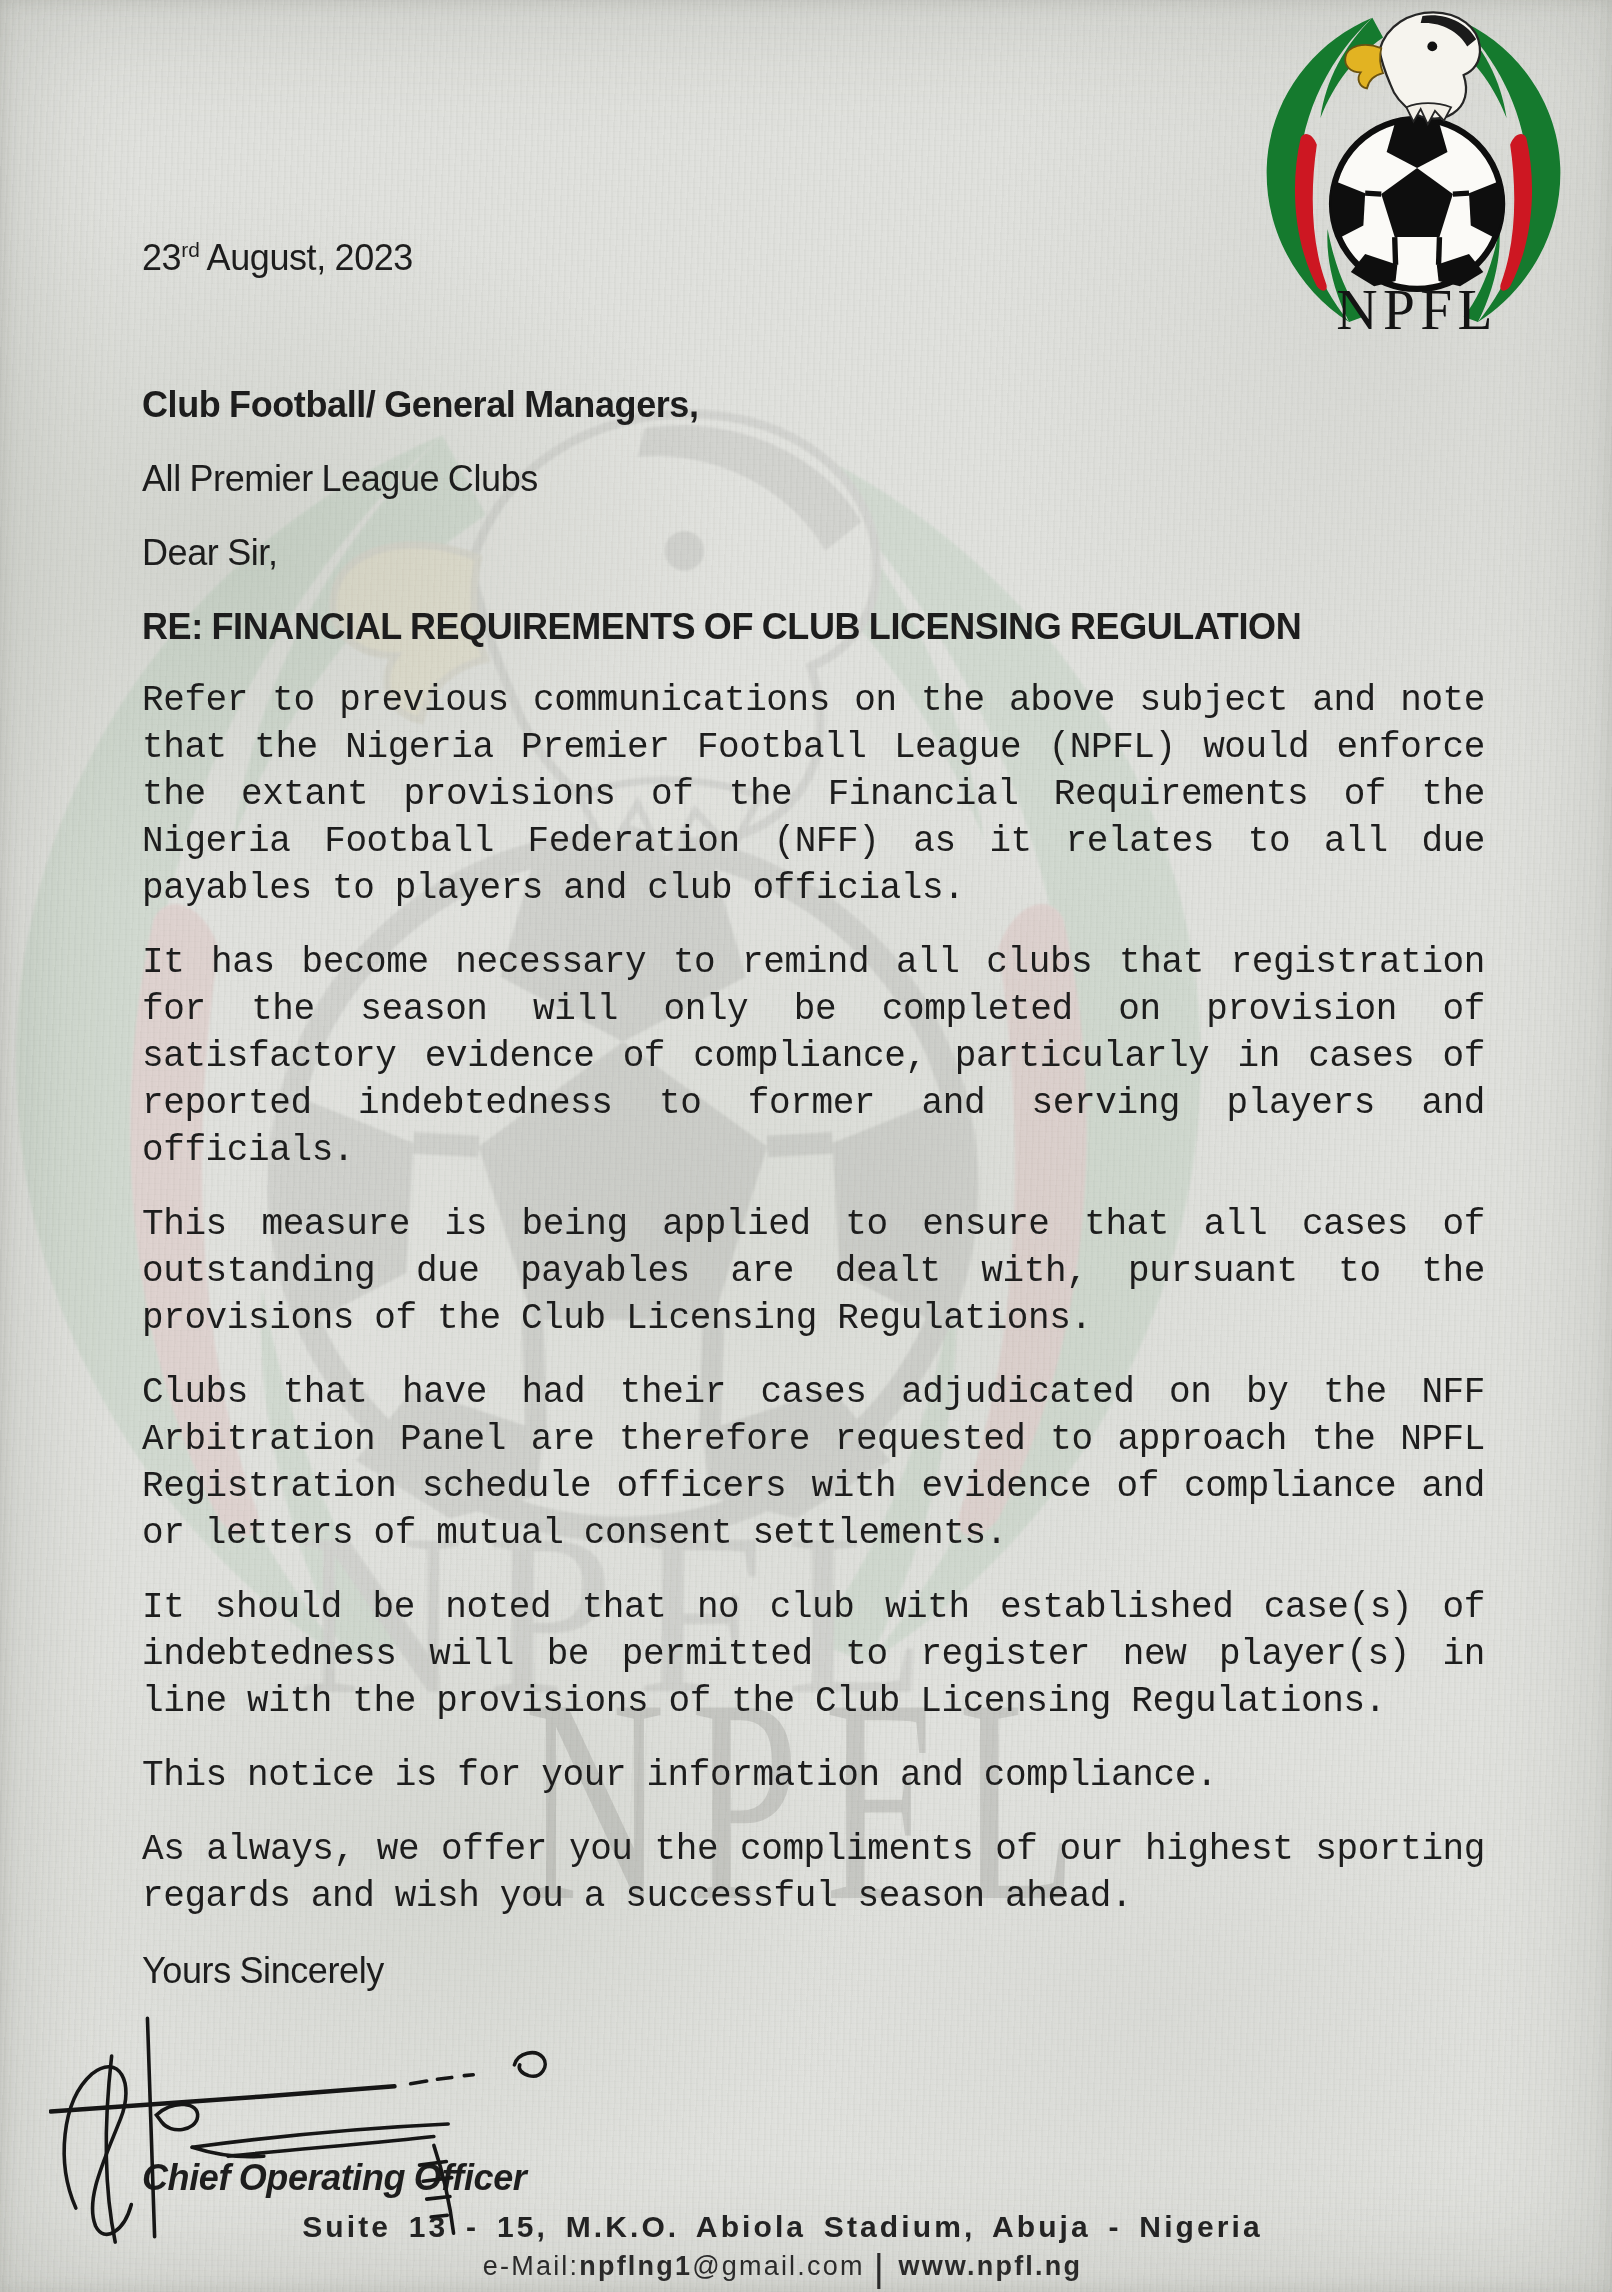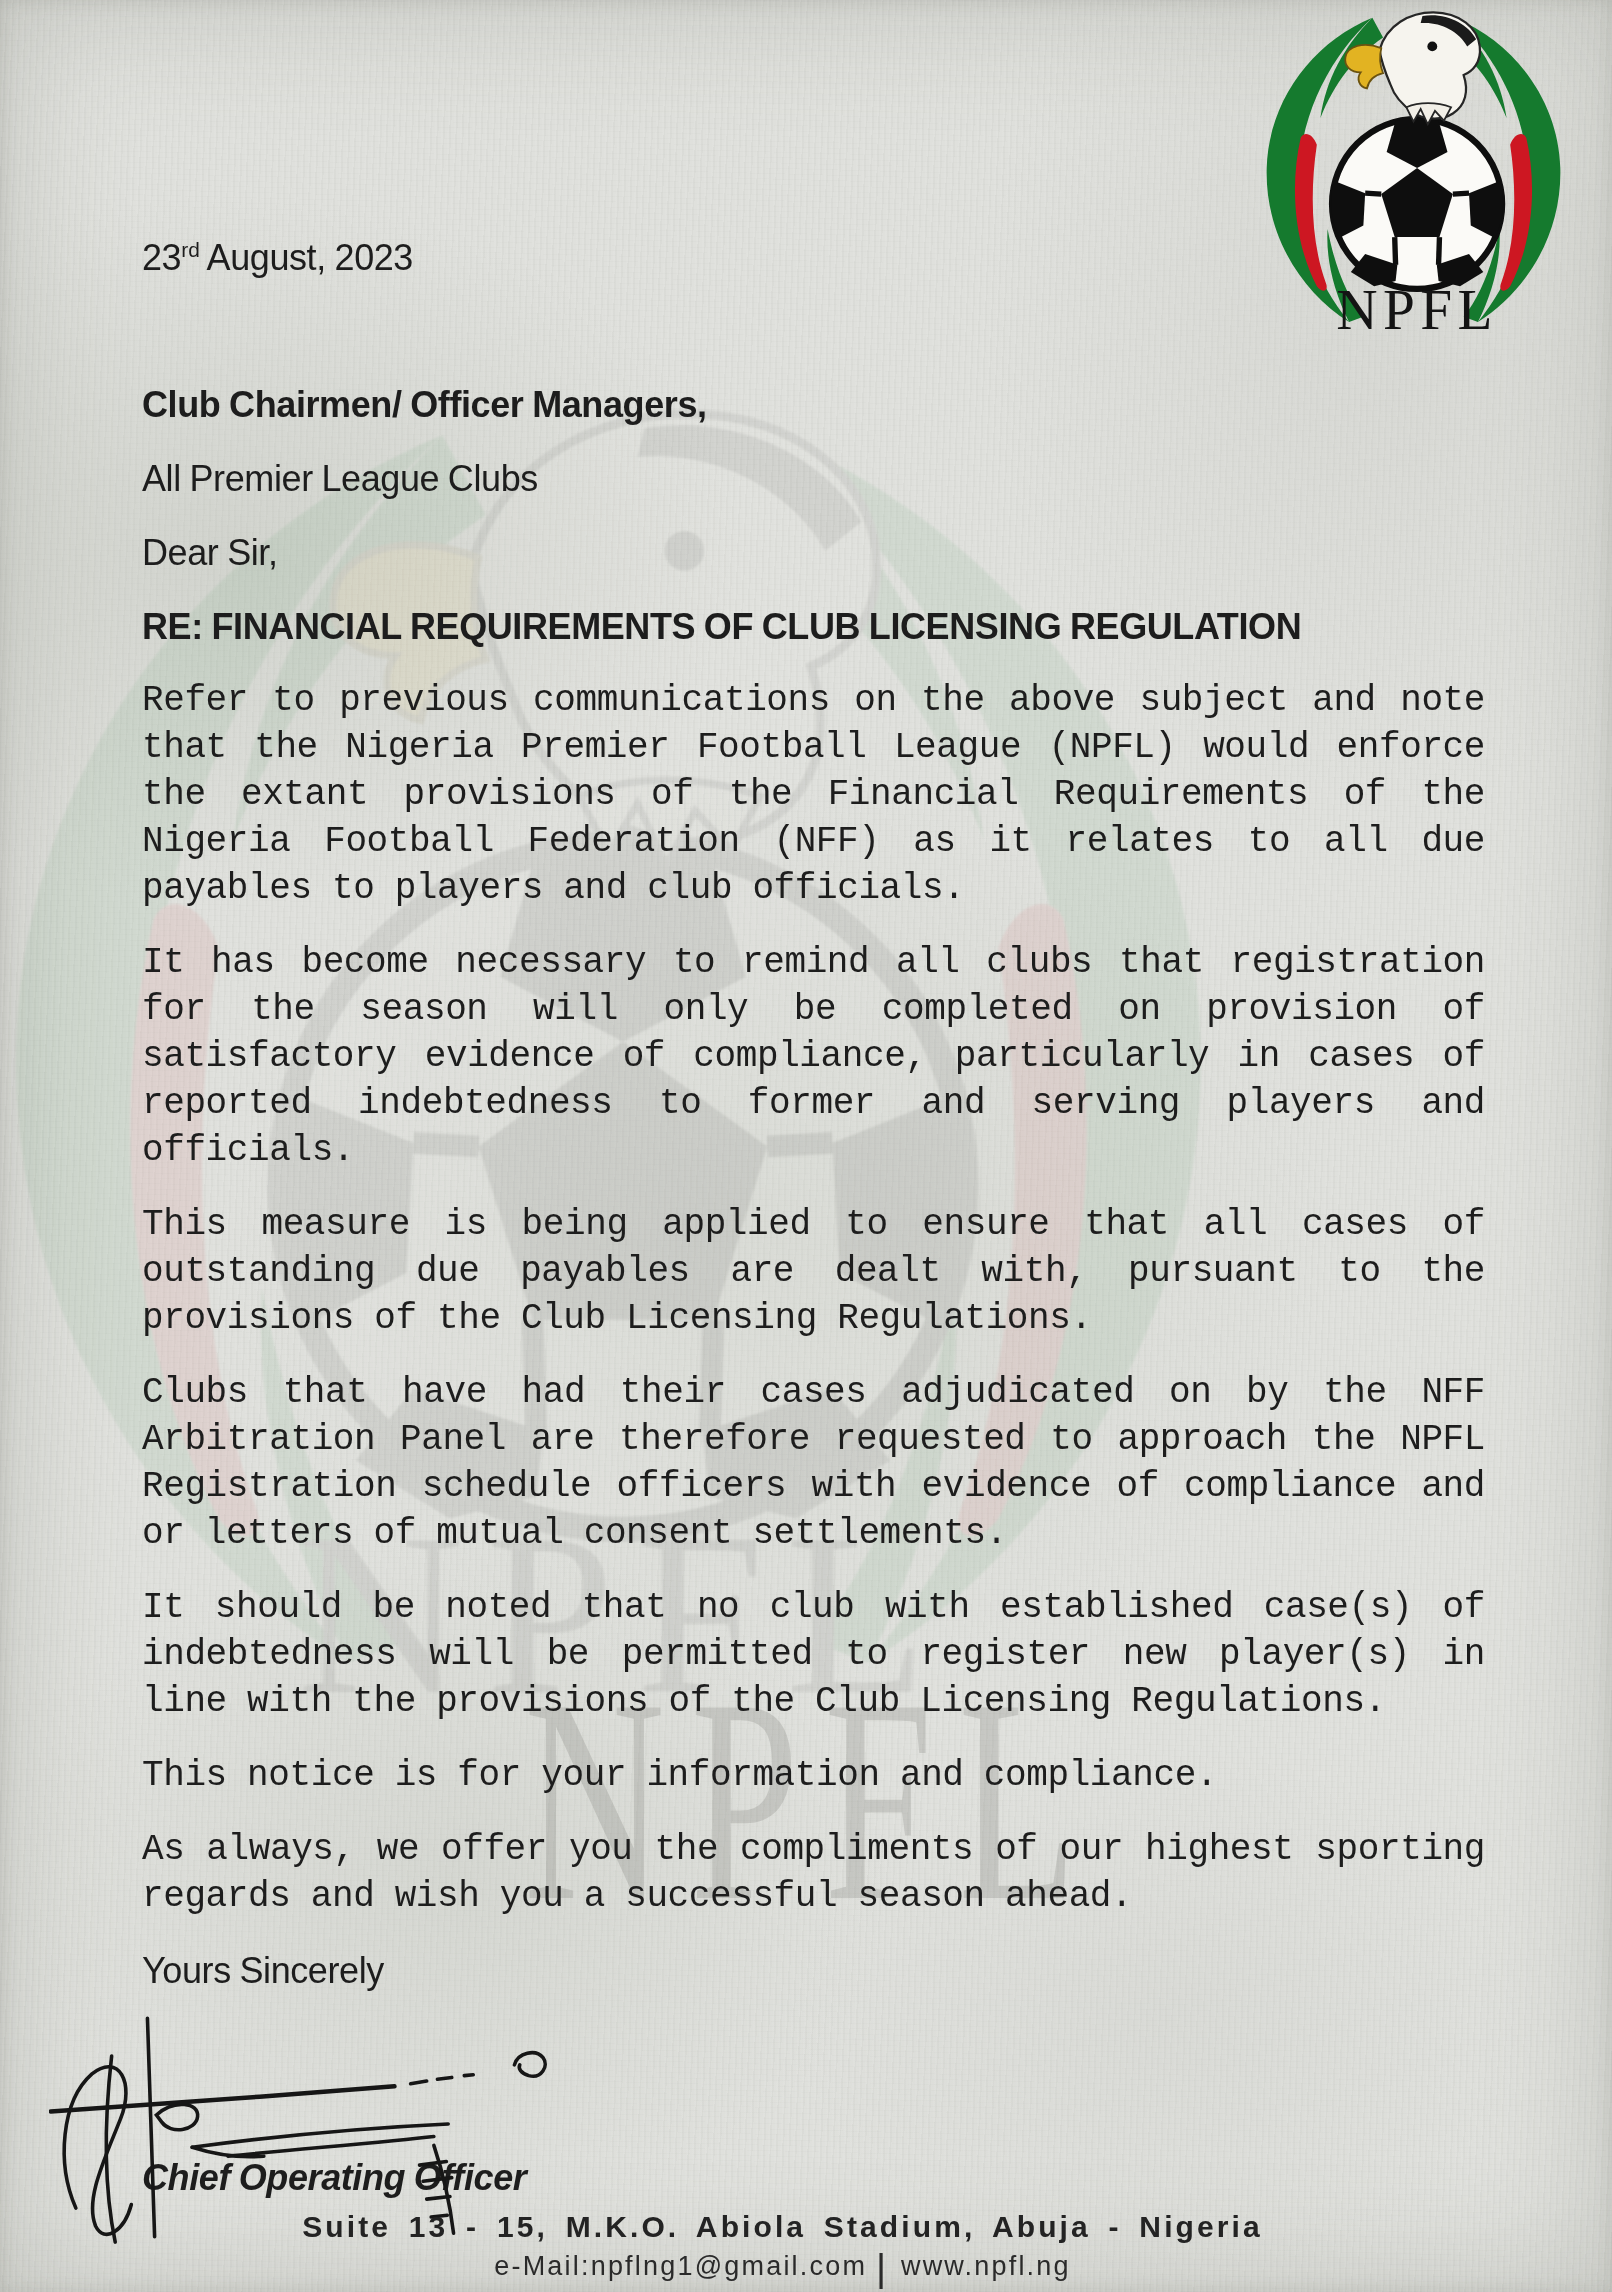--- a/index.html
+++ b/index.html
@@ -47,21 +47,21 @@
   .bold{font-weight:bold;}
   .italic{font-style:italic;}
   .body-p{text-align:justify;font-family:Liberation Mono, monospace;}
   .sig-wrap{position:relative;height:133px;}
   .sig-wrap svg{position:absolute;left:-93px;top:-10.7px;width:537px;height:244px;pointer-events:none;}
   p.name,p.title-line{margin-bottom:0;}
   
   .letter-footer{position:absolute;left:0;top:2209px;width:1469px;text-align:center;padding-left:48px;}
   .f1{font-weight:bold;font-size:30px;line-height:36px;letter-spacing:3.1px;word-spacing:6.3px;color:#232323;}
   .f2{font-size:27px;line-height:36px;letter-spacing:2.2px;margin-top:2.7px;color:#2a2a2a;}
-  .f2 .b{font-weight:normal;}
+  .f2 .b{font-weight:bold;}
   .f2 .sep{font-weight:400;font-size:39px;vertical-align:-6.3px;margin:0 12.5px 0 9px;}
 </style>
 </head>
 <body>
 
 <svg width="0" height="0" style="position:absolute" aria-hidden="true">
   <symbol id="logo-sym" viewBox="0 0 372 368">
 
     <g fill="#157a2e">
       <path d="M140,12 C72,40 24,106 22,180 C20,254 60,318 114,352 C80,310 56,254 58,188 C60,116 96,52 140,12 Z"></path>
@@ -117,21 +117,21 @@
 
   <div class="logo">
     <svg viewBox="0 0 372 368">
         <use href="#logo-sym"></use>
       </svg>
   </div>
 
   <main class="content">
     <p class="date"><span>23</span><sup>rd</sup><span> August, 2023</span></p>
 
-    <p class="bold">Club Chairmen/ Officer Managers,</p>
+    <p class="bold">Club Football/ General Managers,</p>
     <p>All Premier League Clubs</p>
     <p>Dear Sir,</p>
     <p class="bold">RE: FINANCIAL REQUIREMENTS OF CLUB LICENSING REGULATION</p>
 
     <p class="body-p">Refer to previous communications on the above subject and note that the Nigeria Premier Football League (NPFL) would enforce the extant provisions of the Financial Requirements of the Nigeria Football Federation (NFF) as it relates to all due payables to players and club officials.</p>
     <p class="body-p">It has become necessary to remind all clubs that registration for the season will only be completed on provision of satisfactory evidence of compliance, particularly in cases of reported indebtedness to former and serving players and officials.</p>
     <p class="body-p">This measure is being applied to ensure that all cases of outstanding due payables are dealt with, pursuant to the provisions of the Club Licensing Regulations.</p>
     <p class="body-p">Clubs that have had their cases adjudicated on by the NFF Arbitration Panel are therefore requested to approach the NPFL Registration schedule officers with evidence of compliance and or letters of mutual consent settlements.</p>
     <p class="body-p">It should be noted that no club with established case(s) of indebtedness will be permitted to register new player(s) in line with the provisions of the Club Licensing Regulations.</p>
     <p class="body-p">This notice is for your information and compliance.</p>

